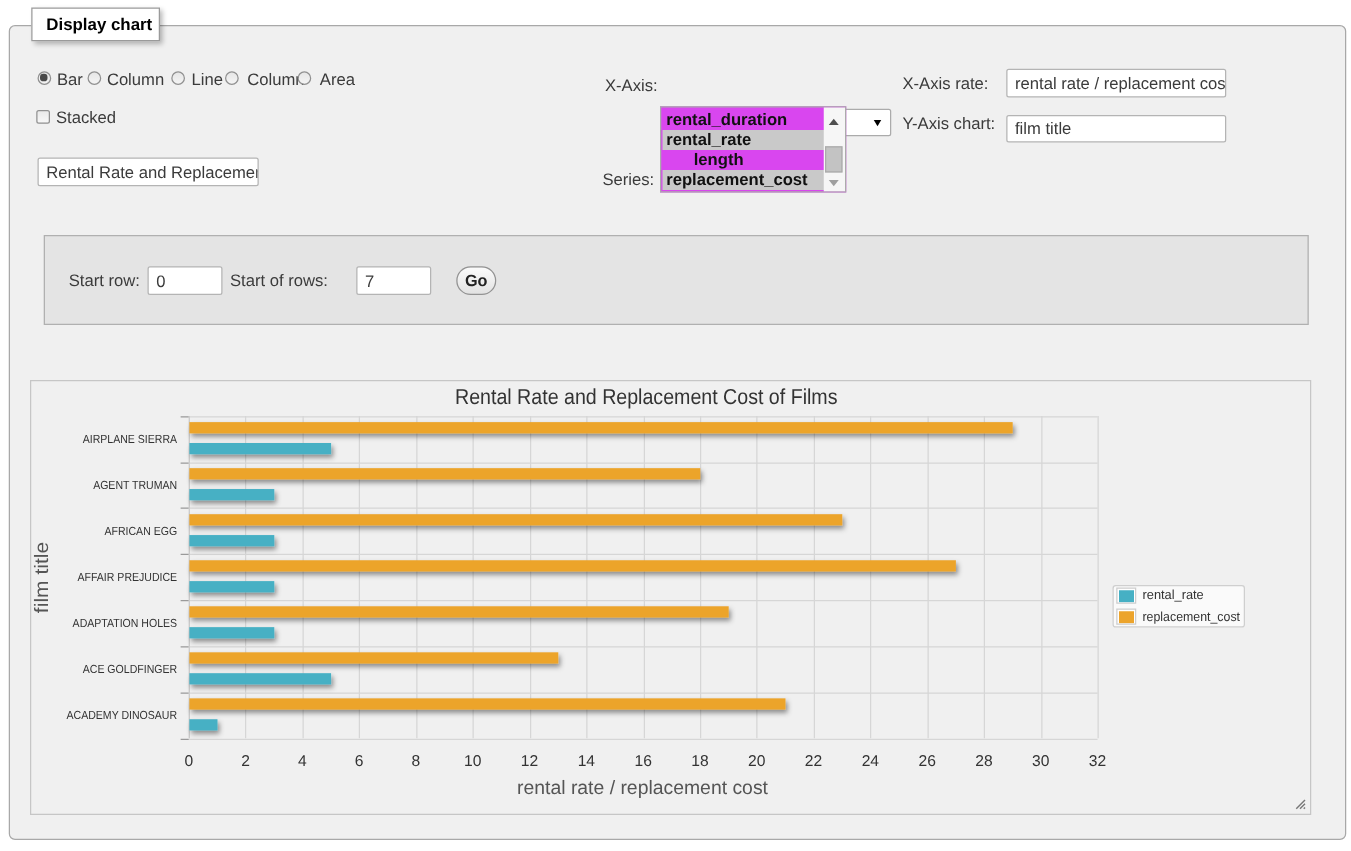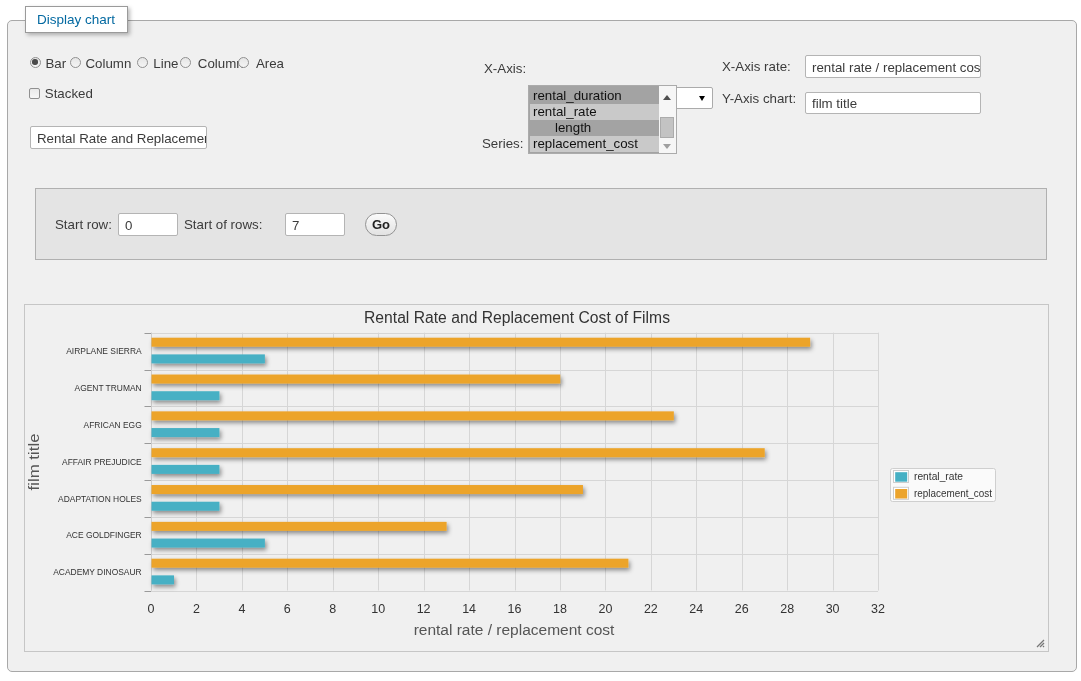--- a/index.html
+++ b/index.html
@@ -2,31 +2,31 @@
 <html><head>
 <meta charset="utf-8">
 <style>
 html,body{margin:0;padding:0;background:#ffffff;}
 body{font-family:"Liberation Sans",sans-serif;width:1081px;height:681px;position:relative;overflow:hidden;}
 .lbl{position:absolute;font-size:13.3px;color:#3b3b3b;white-space:nowrap;}
 .txtin{position:absolute;background:#fff;border:1px solid #b4b4b4;border-radius:2px;font-size:13.3px;color:#3b3b3b;white-space:nowrap;overflow:hidden;box-sizing:border-box;}
 .txtin span{position:absolute;left:6px;top:50%;transform:translateY(-50%);}
 #fieldset{position:absolute;left:7px;top:20px;width:1070px;height:652px;background:#f0f0f0;border:1px solid #a8a8a8;border-radius:5px;box-sizing:border-box;}
 #legendbox{position:absolute;left:25px;top:6px;width:103px;height:27px;background:#fff;border:1px solid #9a9a9a;box-shadow:2px 2px 4px rgba(0,0,0,0.28);box-sizing:border-box;}
-#legendbox span{position:absolute;left:11px;top:5px;font-size:13.5px;font-weight:normal;color:#0369a1;white-space:nowrap;}
+#legendbox span{position:absolute;left:11px;top:5px;font-size:13.5px;font-weight:bold;color:#000000;white-space:nowrap;}
 .radio{position:absolute;width:11px;height:11px;border:1px solid #909090;border-radius:50%;background:linear-gradient(#e6e6e6,#f4f4f4);box-sizing:border-box;}
 .radio.on::after{content:"";position:absolute;left:1.8px;top:1.8px;width:5.4px;height:5.4px;border-radius:50%;background:#4a4a4a;}
 .checkbox{position:absolute;width:11px;height:11px;border:1px solid #909090;border-radius:2px;background:linear-gradient(#e9e9e9,#f7f7f7);box-sizing:border-box;}
 #panel{position:absolute;left:35px;top:188px;width:1012px;height:72px;background:#e4e4e4;border:1px solid #b0b0b0;box-sizing:border-box;}
 #gobtn{position:absolute;left:365px;top:213px;width:32px;height:23px;border:1px solid #939393;border-radius:12px;background:linear-gradient(#fbfbfb,#e2e2e2);box-sizing:border-box;text-align:center;}
 #gobtn span{font-size:13px;font-weight:bold;color:#222;line-height:21px;}
 #xselect{position:absolute;left:529px;top:57px;width:184px;height:22px;background:#fff;border:1px solid #ababab;border-radius:2px;box-sizing:border-box;margin-top:30px;}
 #xselect .t{position:absolute;left:7px;top:3px;font-size:13.3px;color:#222;}
 #xselect .arr{position:absolute;right:7px;top:8px;width:0;height:0;border-left:3.5px solid transparent;border-right:3.5px solid transparent;border-top:5px solid #000;}
-#serieslb{position:absolute;left:528px;top:85px;width:149px;height:69px;background:#a3a3a3;border:1px solid #ababab;box-sizing:border-box;}
+#serieslb{position:absolute;left:528px;top:85px;width:149px;height:69px;background:#d946ef;border:1px solid #ababab;box-sizing:border-box;font-weight:bold;}
 #serieslb .opt{position:absolute;left:1px;width:129px;height:16px;font-size:13.3px;color:#111;padding-left:3px;white-space:nowrap;overflow:hidden;}
 #serieslb .sel{background:#c9c9c9;}
 #sbar{position:absolute;right:0px;top:0px;width:17px;height:67px;background:#f6f6f6;}
 #sbar .thumb{position:absolute;left:1px;top:31px;width:14px;height:21px;background:#c3c3c3;border:1px solid #ababab;box-sizing:border-box;}
 .sarr{position:absolute;left:4px;width:0;height:0;border-left:4.5px solid transparent;border-right:4.5px solid transparent;}
 #chartbox{position:absolute;left:24px;top:304px;width:1025px;height:348px;background:#f0f0f0;border:1px solid #c6c6c6;box-sizing:border-box;}
 </style>
 </head>
 <body>
 <div id="fieldset"></div>

